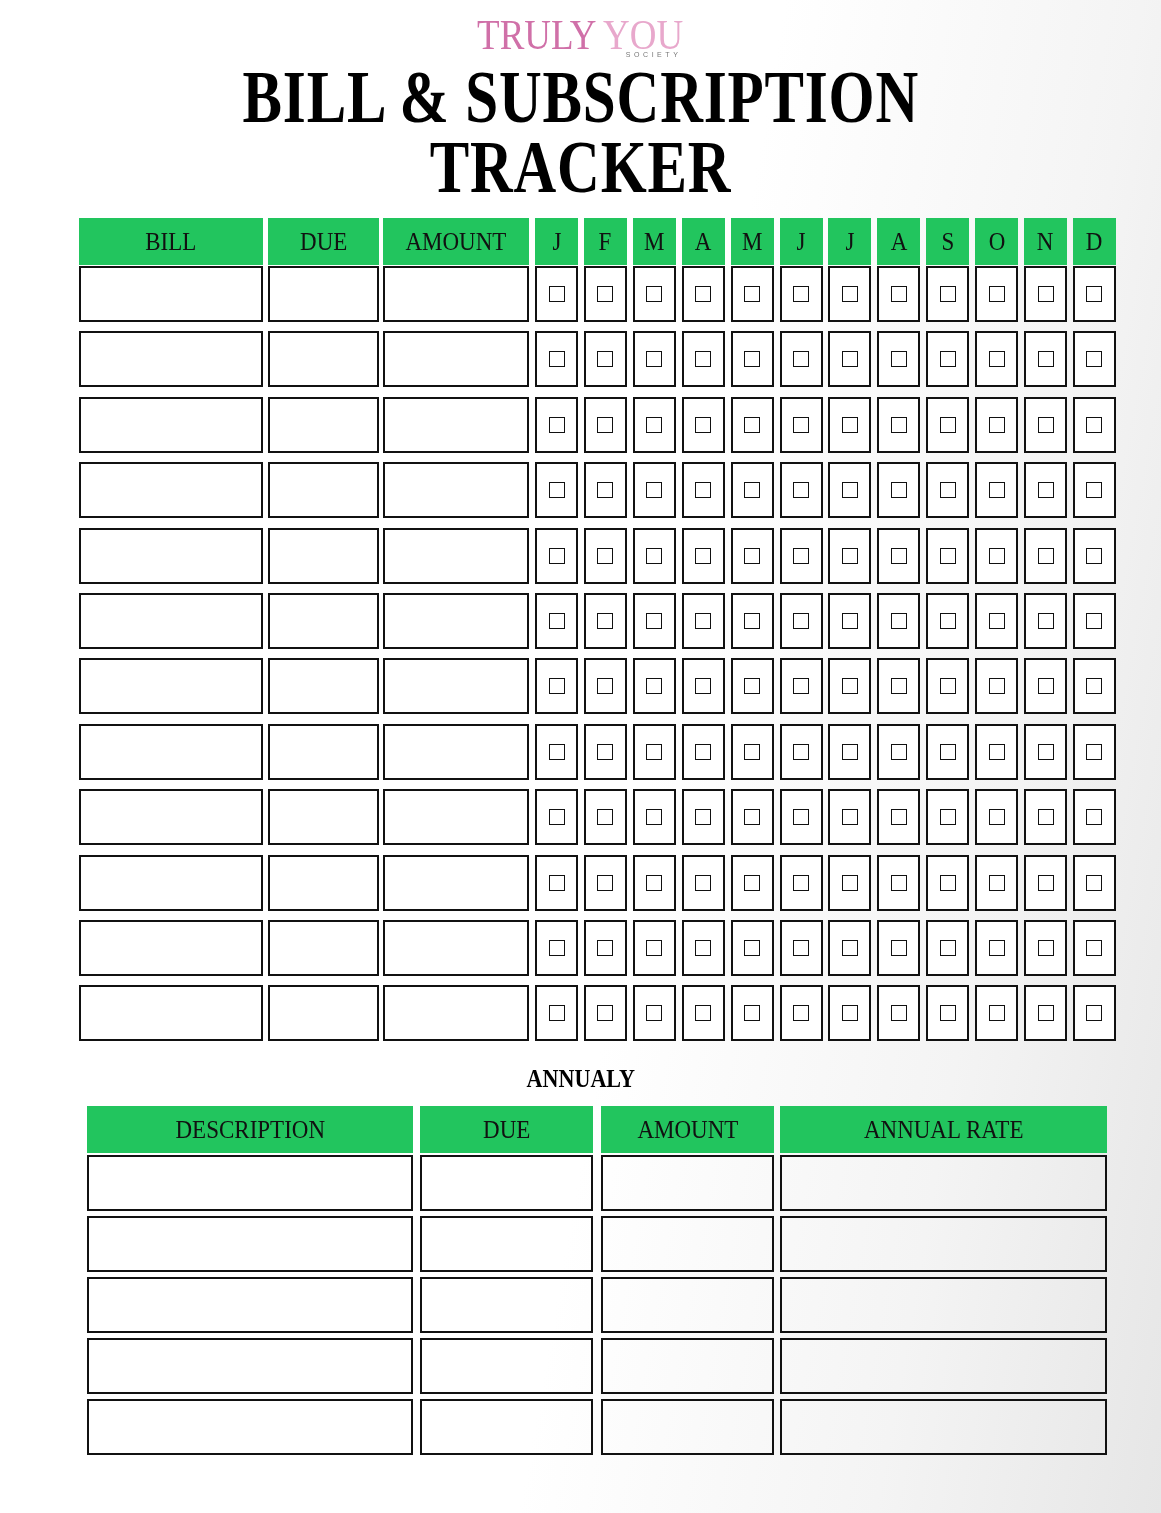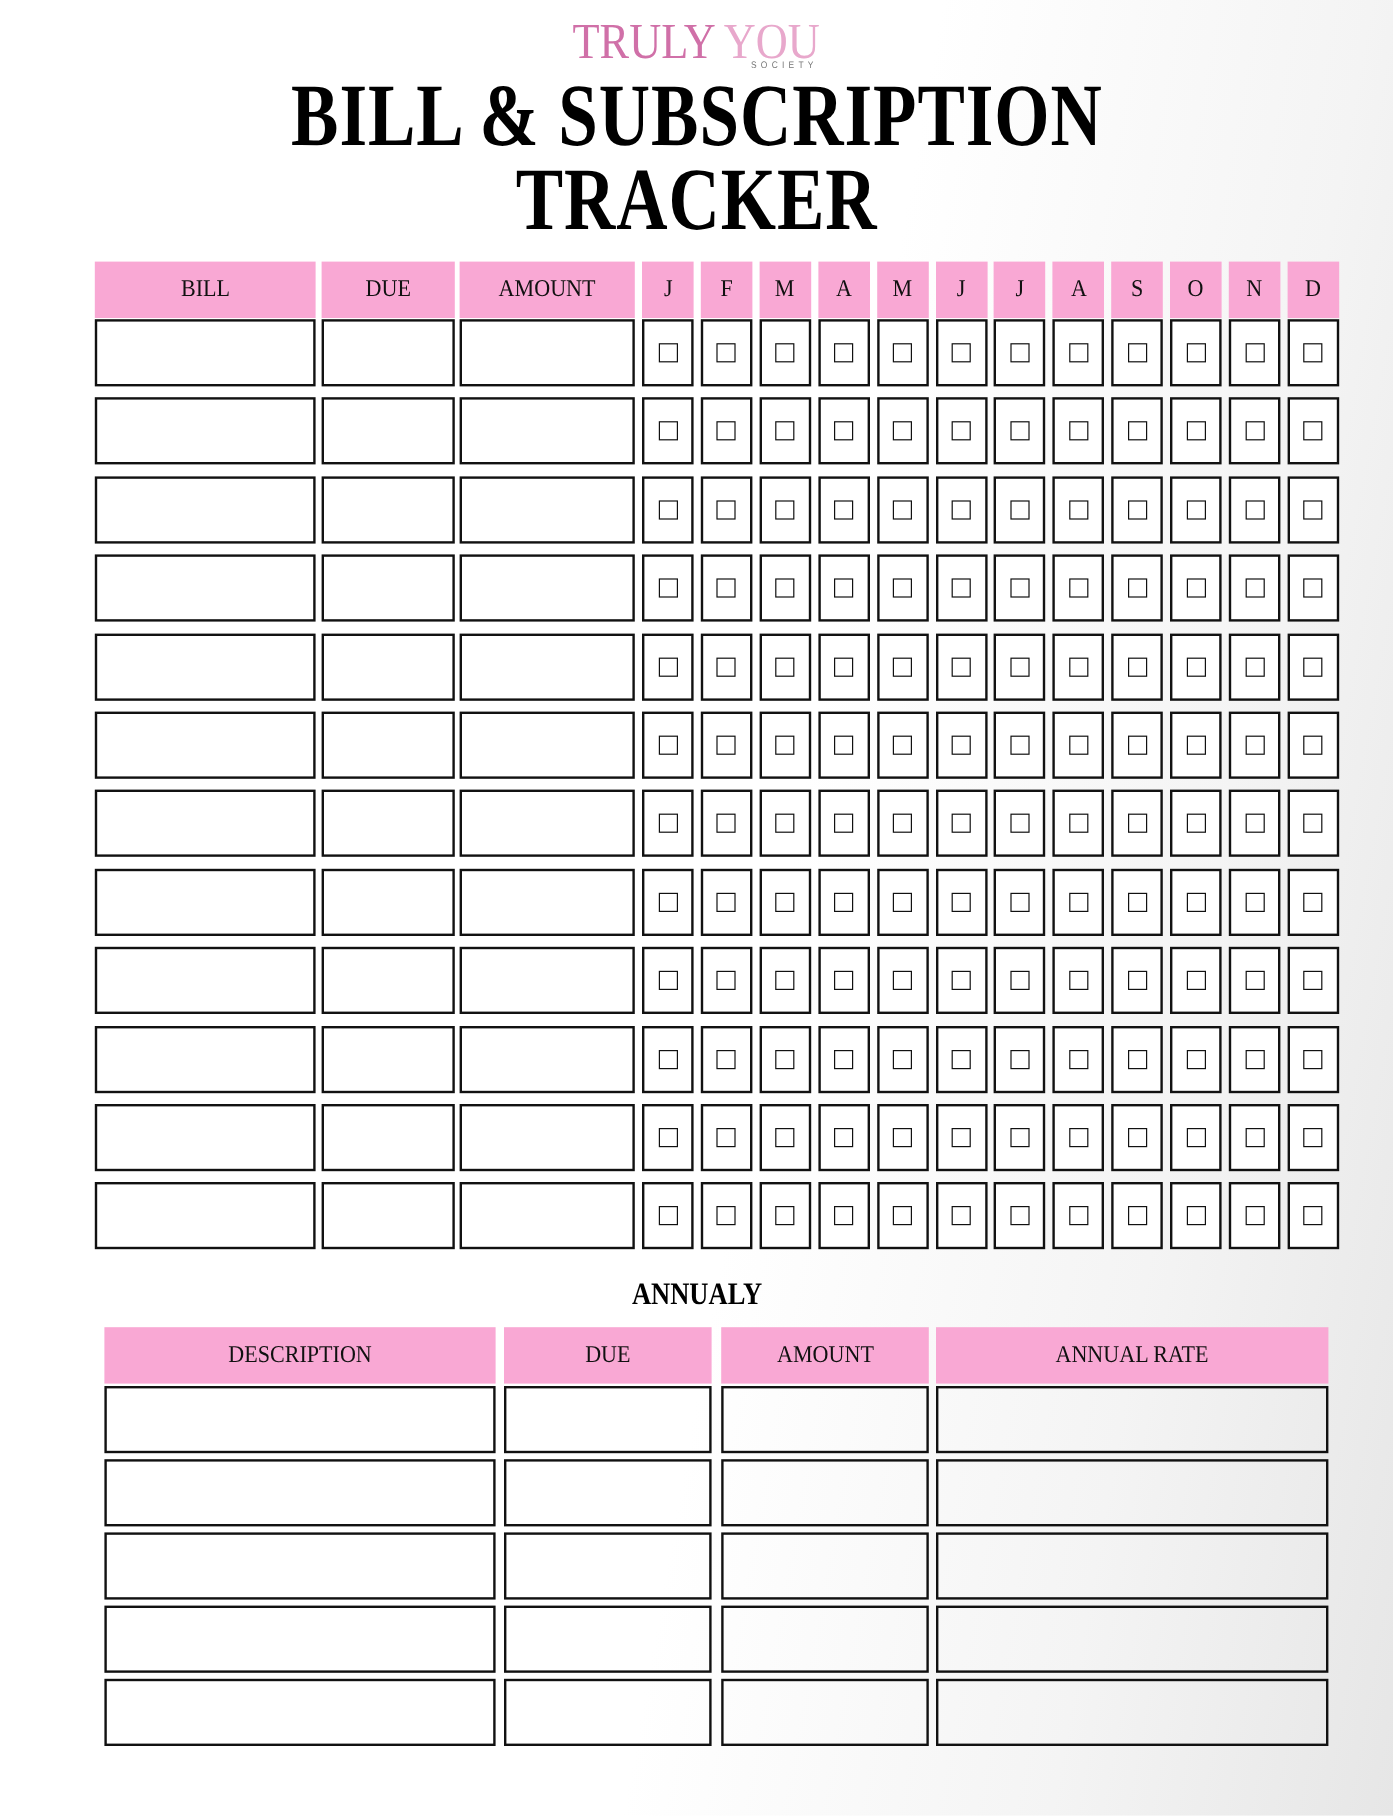--- a/index.html
+++ b/index.html
@@ -23,22 +23,22 @@
   .title {
     position: absolute; left: 0; width: 1161px; text-align: center;
     font-family: "Liberation Serif", serif; font-weight: bold; color: #000;
     font-size: 74px; line-height: 70px; letter-spacing: 1px;
   }
   .title span { display: inline-block; transform: scaleX(0.80); transform-origin: center; }
   .t1 { top: 62px; }
   .t2 { top: 132px; }
 
   .hcell {
-    position: absolute; background: #f9a8d4; text-align: center;
-    font-family: "Liberation Serif", serif; font-size: 20px; color: #111;
+    position: absolute; background: #22c55e; text-align: center;
+    font-family: "Liberation Serif", serif; font-size: 25px; color: #111;
     display: flex; align-items: center; justify-content: center;
   }
   .hcell span { display: inline-block; transform: scaleX(0.92); }
   .cell {
     position: absolute; box-sizing: border-box; border: 2px solid #111; background: #fff;
   }
   .cell.fade { background: transparent; }
   .chk {
     position: absolute; left: 50%; top: 50%; width: 14px; height: 14px;
     margin-left: -8px; margin-top: -8px; border: 1.6px solid #111; background: #fff;

